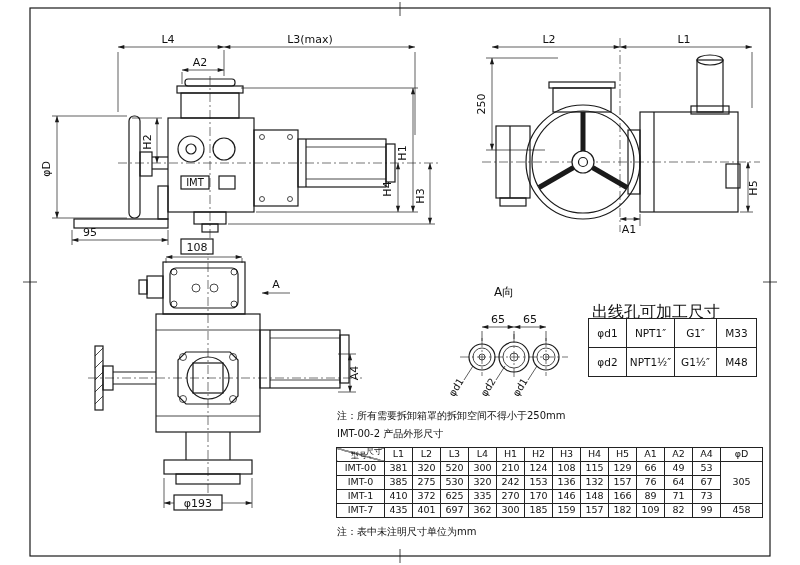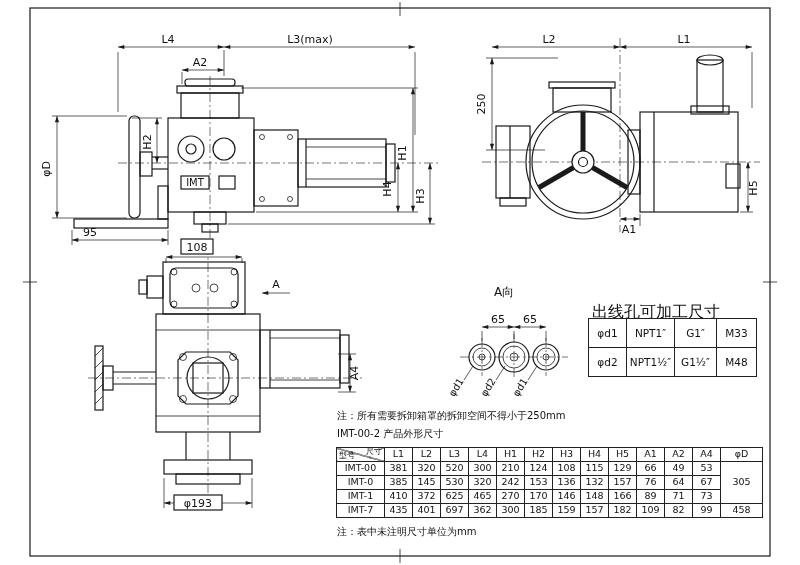--- a/index.html
+++ b/index.html
@@ -26,21 +26,21 @@
   #outlet-title   { position:absolute; left:592px; top:302px; font-size:16px; white-space:nowrap; }
 
   table.outlet-table { position:absolute; left:588px; top:318px; border-collapse:collapse; font-size:10.5px; }
   table.outlet-table td { border:1px solid #222; text-align:center; height:29px; padding:0 2px; }
 
   table.dim-table { position:absolute; left:336px; top:447px; border-collapse:collapse; table-layout:fixed; font-size:9.5px; }
   table.dim-table td { border:1px solid #222; text-align:center; height:14px; padding:0; line-height:1.1; overflow:hidden; }
   td.corner { position:relative; font-size:8px;
     background:linear-gradient(to top right, transparent calc(50% - 0.5px), #222 calc(50% - 0.5px), #222 calc(50% + 0.5px), transparent calc(50% + 0.5px)); }
   td.corner .ct { position:absolute; top:0; right:2px; }
-  td.corner .cb { position:absolute; bottom:0; left:2px;margin-top:32px; }
+  td.corner .cb { position:absolute; bottom:0; left:14px;margin-top:32px; }
 </style>
 </head>
 <body>
 
 <div class="sheet">
 
 <svg class="drawing" width="800" height="565" viewBox="0 0 800 565">
   <defs>
     <marker id="arr" viewBox="0 0 10 10" refX="9.5" refY="5" markerWidth="10" markerHeight="10" orient="auto-start-reverse">
       <path d="M0.5,2 L9.5,5 L0.5,8 Z" fill="#1a1a1a"></path>
@@ -354,38 +354,38 @@
     <td>115</td>
     <td>129</td>
     <td>66</td>
     <td>49</td>
     <td>53</td>
     <td rowspan="3">305</td>
   </tr>
   <tr>
     <td>IMT-0</td>
     <td>385</td>
-    <td>145</td>
+    <td>275</td>
     <td>530</td>
     <td>320</td>
     <td>242</td>
     <td>153</td>
     <td>136</td>
     <td>132</td>
     <td>157</td>
     <td>76</td>
     <td>64</td>
     <td>67</td>
   </tr>
   <tr>
     <td>IMT-1</td>
     <td>410</td>
     <td>372</td>
     <td>625</td>
-    <td>465</td>
+    <td>335</td>
     <td>270</td>
     <td>170</td>
     <td>146</td>
     <td>148</td>
     <td>166</td>
     <td>89</td>
     <td>71</td>
     <td>73</td>
   </tr>
   <tr>

